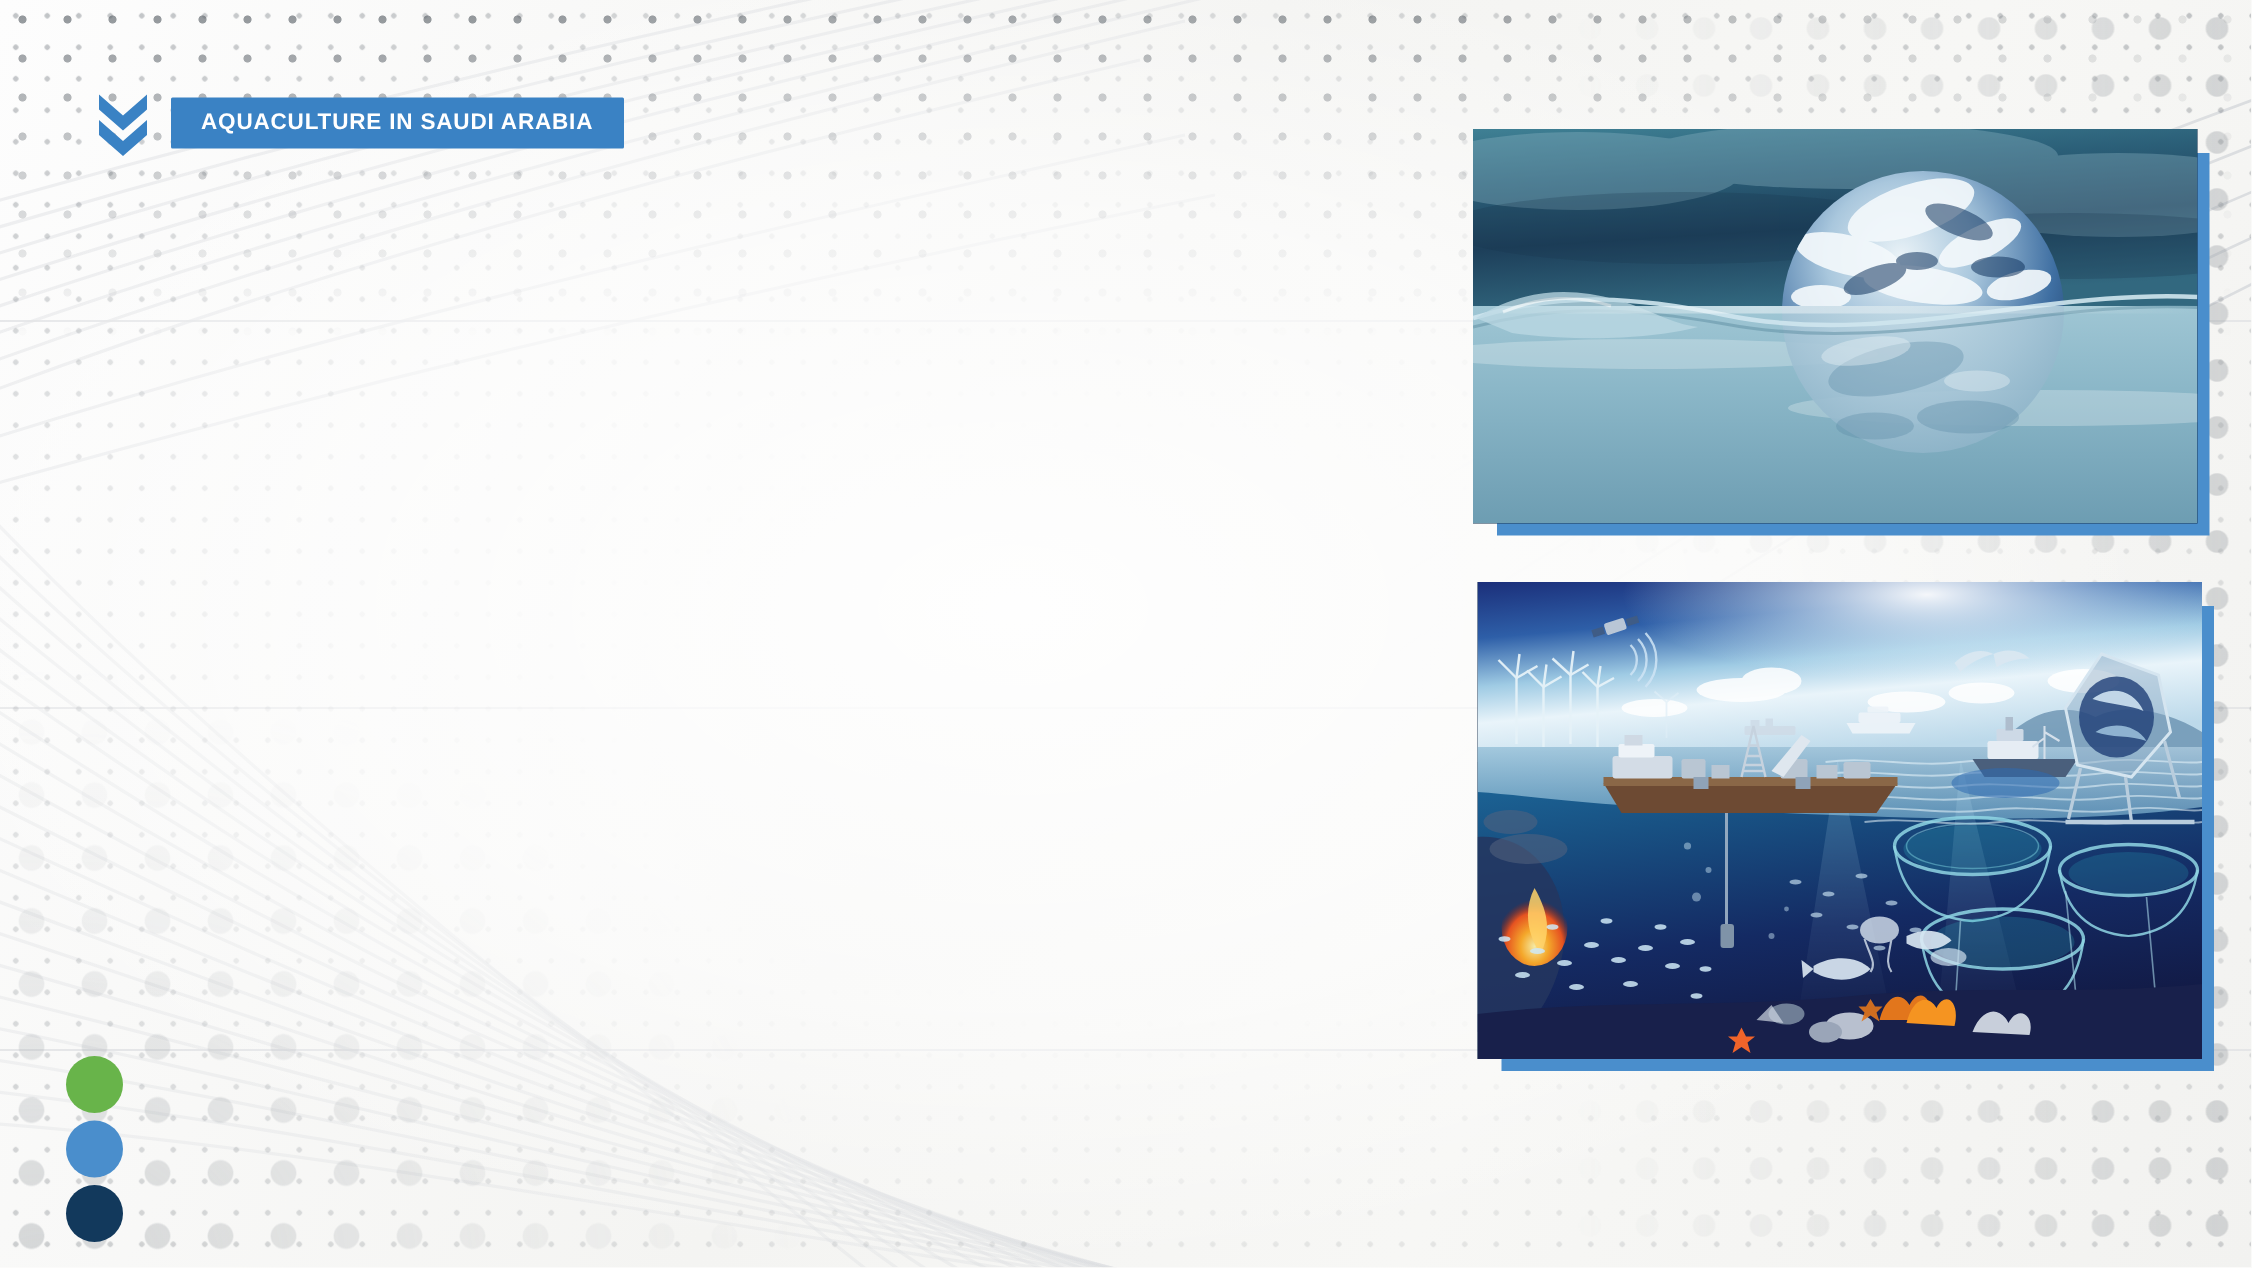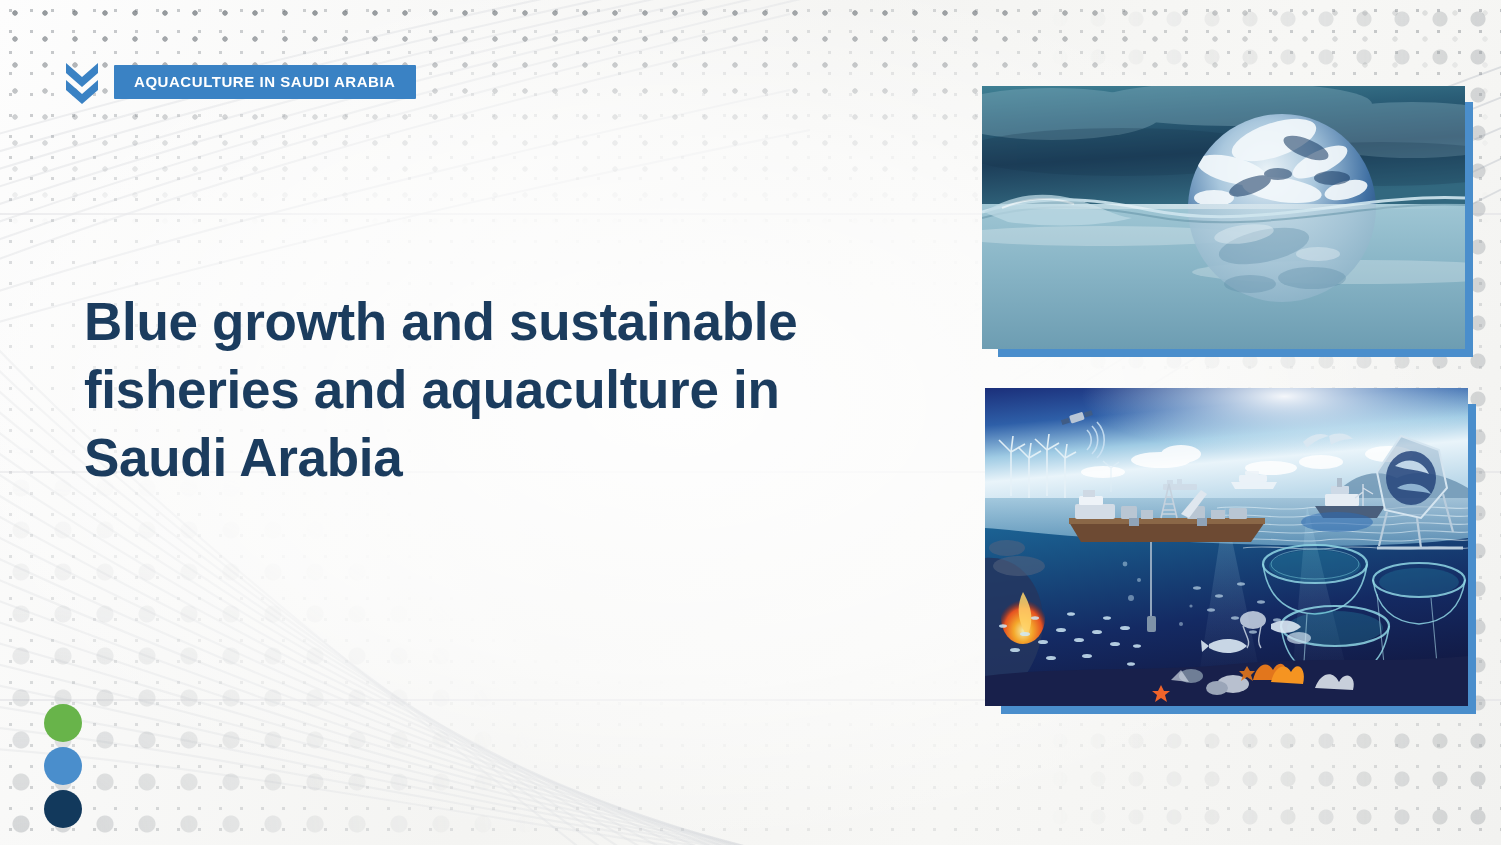--- a/index.html
+++ b/index.html
@@ -260,21 +260,20 @@
   <div class="eyebrow-row">
     <span>
       <svg class="chevron-icon" viewBox="0 0 36 44" xmlns="http://www.w3.org/2000/svg">
         <path d="M2,3 L18,17 L34,3 L34,13 L18,27 L2,13 Z" fill="#3a82c4"></path>
         <path d="M2,20 L18,34 L34,20 L34,30 L18,44 L2,30 Z" fill="#3a82c4"></path>
       </svg>
     </span>
     <span class="eyebrow-badge">AQUACULTURE IN SAUDI ARABIA</span>
   </div>
 
-  <h1 class="title">Blue growth and sustainable fisheries and aquaculture in Saudi Arabia</h1>
 
   <div class="dot-stack">
     <span class="dot" style="background:#68b44a"></span>
     <span class="dot" style="background:#4a8ecc"></span>
     <span class="dot" style="background:#12395c"></span>
   </div>
 
   <div class="photo-card photo-card--globe">
     <div class="accent"></div>
     <div class="photo-frame">

